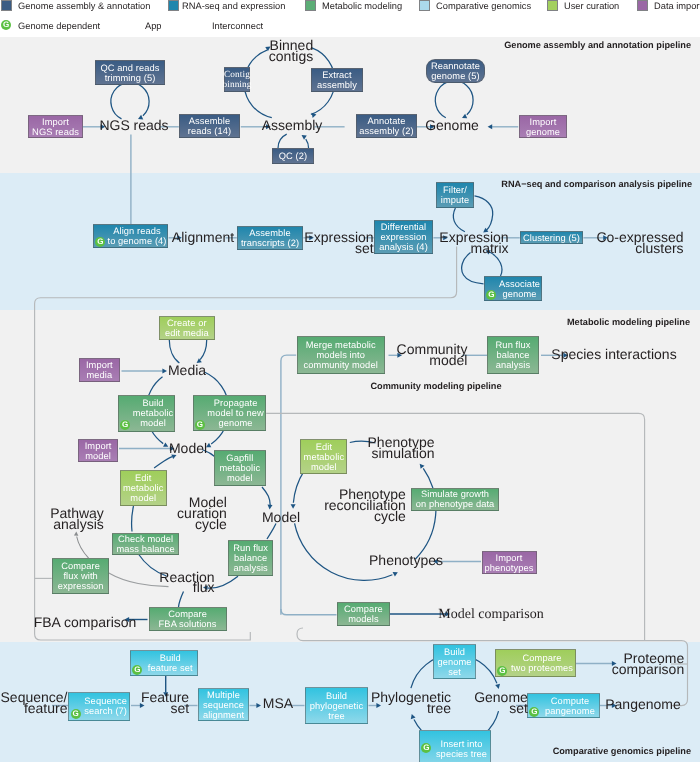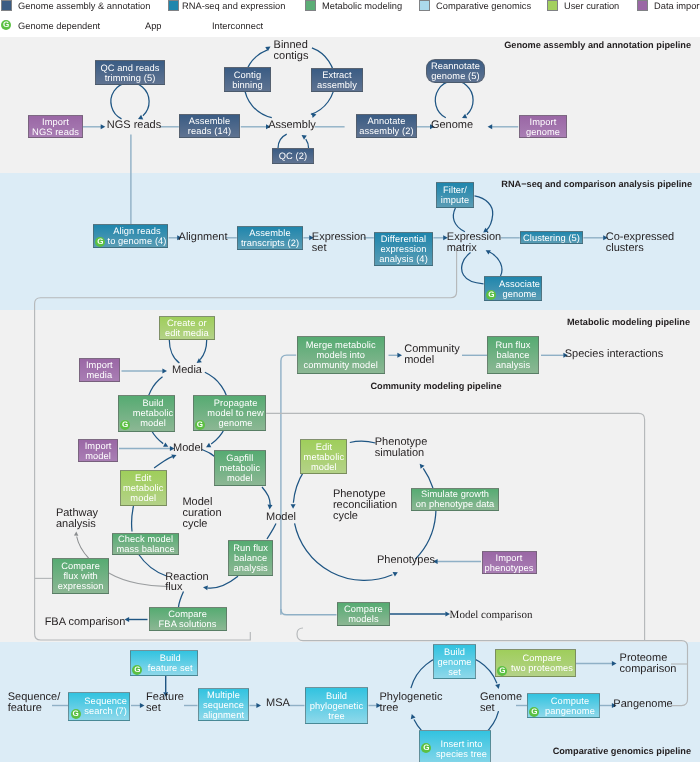--- a/index.html
+++ b/index.html
@@ -8,22 +8,22 @@
      text-rendering:geometricPrecision;}
 #stage{position:relative;width:700px;height:762px;}
 .band{position:absolute;left:0;width:700px;}
 #wires{position:absolute;left:0;top:0;width:700px;height:762px;}
 .node{position:absolute;box-sizing:border-box;display:flex;flex-direction:column;
       align-items:center;justify-content:center;text-align:center;color:#fff;
       font-size:9.3px;line-height:10px;border:.8px solid rgba(90,90,90,.55);
       letter-spacing:.01em;}
 .node span{display:block;white-space:nowrap;}
 .node.gdep{padding-left:13px;}
-.lbl{position:absolute;color:#231f20;font-size:11px;line-height:10.8px;
-     text-align:left;white-space:nowrap;transform:translateX(-50%);}
+.lbl{position:absolute;color:#231f20;font-size:14px;line-height:10.8px;
+     text-align:right;white-space:nowrap;transform:translateX(-50%);}
 .lbl span{display:block;}
 .sect{position:absolute;font-weight:bold;font-size:9.2px;color:#231f20;white-space:nowrap;}
 .legtxt{position:absolute;font-size:9.3px;color:#231f20;white-space:nowrap;}
 .sw{position:absolute;width:11px;height:11px;box-sizing:border-box;border:.8px solid #808285;}
 .gb{position:absolute;width:10px;height:10px;border-radius:50%;
     display:flex;align-items:center;justify-content:center;
     font-size:8px;font-weight:bold;color:#fff;line-height:1;}
 .k-db{background:linear-gradient(180deg,#3a5c84,#5f7391);}
 .k-tl{background:linear-gradient(180deg,#1f86ad,#5a9cb4);}
 .k-gr{background:linear-gradient(180deg,#56ab72,#8cb794);}
@@ -177,21 +177,21 @@
       <span>NGS reads</span>
     </div>
 <div class="node k-db" style="left:95.0px;top:60.0px;width:70.0px;height:25.0px;">
       <span>QC and reads</span>
       <span>trimming (5)</span>
     </div>
 <div class="node k-db" style="left:179.0px;top:114.0px;width:61.0px;height:24.0px;">
       <span>Assemble</span>
       <span>reads (14)</span>
     </div>
-<div class="node k-db" style="left:224.0px;top:67.0px;width:47.0px;height:25.0px;">
+<div class="node k-db" style="left:224.0px;top:67.0px;width:26px;height:25.0px;font-family:Liberation Serif, serif;">
       <span>Contig</span>
       <span>binning</span>
     </div>
 <div class="node k-db" style="left:311.0px;top:68.0px;width:52.0px;height:24.0px;">
       <span>Extract</span>
       <span>assembly</span>
     </div>
 <div class="node k-db" style="left:272.0px;top:148.0px;width:42.0px;height:16.0px;">
       <span>QC (2)</span>
     </div>
@@ -209,21 +209,21 @@
     </div>
 <div class="node k-tl gdep" style="left:93.0px;top:224.0px;width:75.0px;height:24.0px;">
       <span>Align reads</span>
       <span>to genome (4)</span>
     </div>
 <div class="gb" style="left:95.4px;top:236.5px;background:#5cc043;">G</div>
 <div class="node k-tl" style="left:237.0px;top:226.0px;width:66.0px;height:24.0px;">
       <span>Assemble</span>
       <span>transcripts (2)</span>
     </div>
-<div class="node k-tl" style="left:374.0px;top:220.0px;width:59.0px;height:34.0px;margin-top:12px;">
+<div class="node k-tl" style="left:374.0px;top:220.0px;width:59.0px;height:34.0px;">
       <span>Differential</span>
       <span>expression</span>
       <span>analysis (4)</span>
     </div>
 <div class="node k-tl" style="left:436.0px;top:182.0px;width:38.0px;height:26.0px;">
       <span>Filter/</span>
       <span>impute</span>
     </div>
 <div class="node k-tl gdep" style="left:484.0px;top:276.0px;width:58.0px;height:25.0px;">
       <span>Associate</span>

